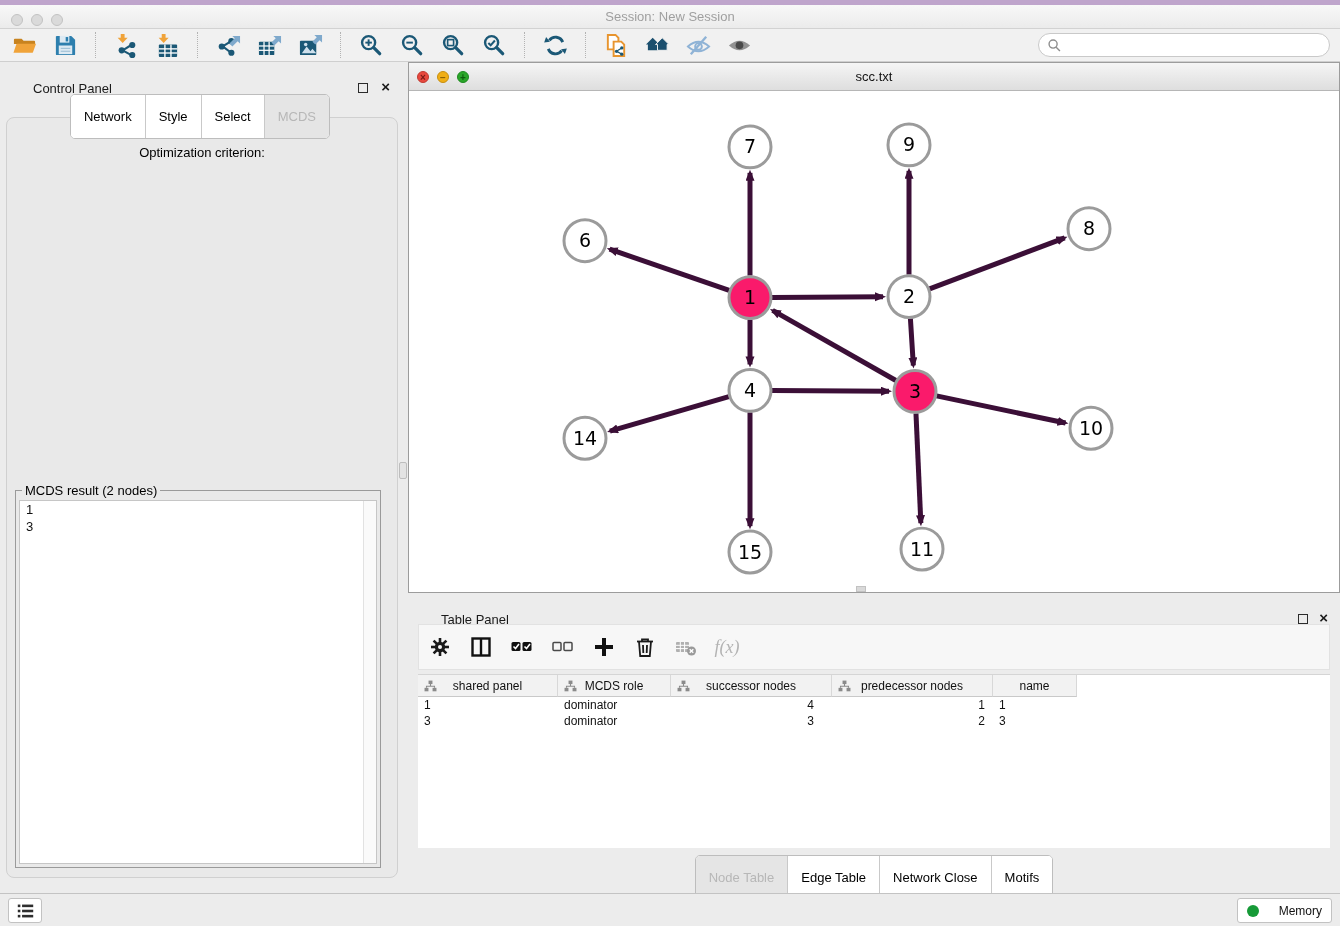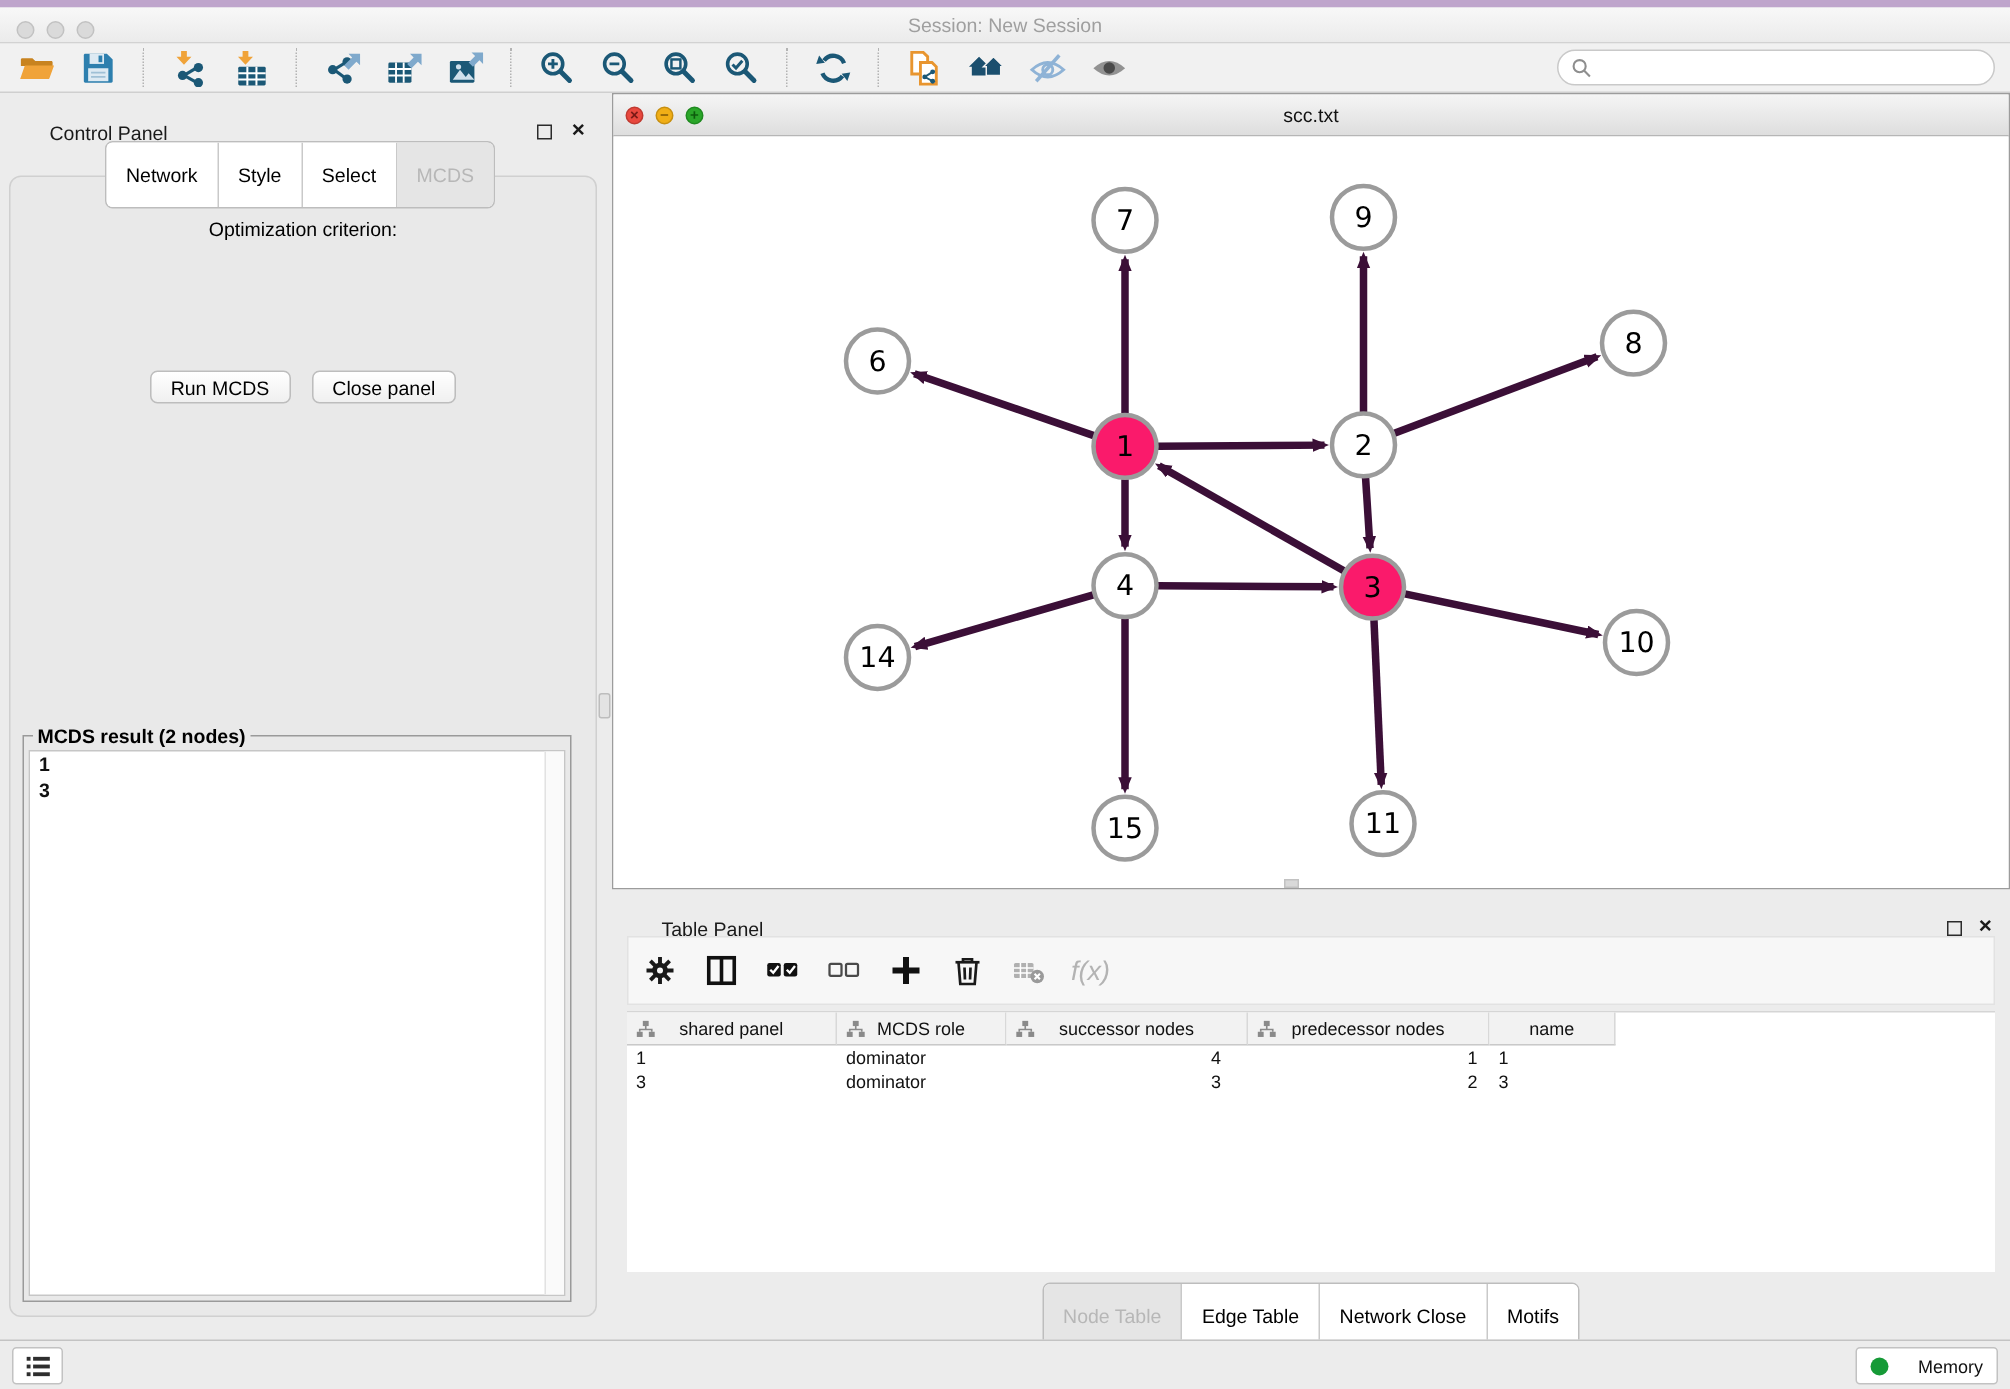--- a/index.html
+++ b/index.html
@@ -48,21 +48,21 @@
              background:#e9e9e9; border:1px solid #d0d0d0; border-radius:8px; }
   .opt-label { text-align:center; margin-top:27px; font-size:13px; color:#000; }
   .criterion { position:absolute; left:38px; width:310px; top:96px; height:23px; background:#fff;
                border:1px solid #b3b3b3; border-radius:4px; display:flex; align-items:center; padding:0 6px; }
   .criterion .val { flex:1; font-size:13px; color:#000; }
   .criterion svg { width:11px; height:16px; }
   .cp-buttons { position:absolute; left:0; right:0; top:129px; display:flex; justify-content:center; gap:14px; }
   .mac-btn { height:22px; padding:0 13px; font-size:13px; color:#000; background:linear-gradient(#ffffff,#f0f0f0);
              border:1px solid #bdbdbd; border-radius:5px; display:inline-flex; align-items:center; }
   .result-box { position:absolute; left:8px; right:16px; top:372px; height:378px;
-                border:1px solid #9a9a9a;font-weight:bold; }
+                border:1px solid #9a9a9a; }
   .result-legend { position:absolute; left:6px; top:-8px; background:#e9e9e9; padding:0 3px; font-size:13px; }
   .result-area { position:absolute; left:3px; right:3px; top:9px; bottom:3px; background:#fff;
                  border:1px solid #c6c6c6; }
   .result-line { font-size:13px; line-height:17px; padding-left:6px; color:#111; }
   .result-scroll { position:absolute; right:0; top:0; bottom:0; width:13px; background:#fafafa;
                    border-left:1px solid #e2e2e2; }
 
   
   .v-grip { position:absolute; left:399px; top:462px; width:8px; height:17px; background:#e3e3e3;
             border:1px solid #bdbdbd; border-radius:2px; }
@@ -82,21 +82,21 @@
   .nw-tl.green { left:48px; background:#2aa629; border:1px solid #1f8a20; color:rgba(0,60,0,.7); }
   .graph-canvas { position:absolute; left:0; right:0; top:28px; bottom:0; background:#fff; }
   .graph-canvas svg { width:100%; height:100%; }
 
   
   .table-panel { position:absolute; left:408px; top:593px; width:932px; height:300px; background:#ececec; }
   .tp-toolbar { position:absolute; left:10px; right:10px; top:31px; height:46px; background:#f7f7f7;
                 border:1px solid #e2e2e2; display:flex; align-items:center; padding-left:8px; gap:15px; }
   .tp-btn { width:26px; height:24px; display:flex; align-items:center; justify-content:center; }
   .tp-btn svg { width:22px; height:22px; }
-  .fx-label { font-family:Liberation Sans, sans-serif; font-style:italic; color:#b3b3b3; font-size:18px; }
+  .fx-label { font-family:Liberation Serif, serif; font-style:italic; color:#b3b3b3; font-size:18px; }
   .tp-table { position:absolute; left:10px; right:10px; top:81px; height:174px; background:#fff;
               border-top:1px solid #d5d5d5; }
   .thead { display:flex; }
   .th { position:relative; height:22px; background:#f2f2f2; border-right:1px solid #d8d8d8;
         border-bottom:1px solid #c9c9c9; display:flex; align-items:center; justify-content:center;
         font-size:12px; color:#111; }
   .th svg { position:absolute; left:6px; width:13px; height:12px; }
   .trow { display:flex; height:16px; }
   .td { font-size:12px; line-height:16px; color:#111; overflow:hidden; white-space:nowrap; }
   .tp-tabs { position:absolute; left:0; right:0; top:262px; text-align:center; }
@@ -306,24 +306,20 @@
     <div class="cp-tabs">
       <span class="seg" id="cp-seg">
           <span class="tab">Network</span>
           <span class="tab">Style</span>
           <span class="tab">Select</span>
           <span class="tab selected">MCDS</span>
         </span>
     </div>
     <div class="cp-body">
       <div class="opt-label">Optimization criterion:</div>
-      <div class="cp-buttons">
-        <span class="mac-btn">Run MCDS</span>
-        <span class="mac-btn">Close panel</span>
-      </div>
       <div class="result-box">
         <span class="result-legend">MCDS result (2 nodes)</span>
         <div class="result-area" id="result-area">
           <div class="result-scroll"></div>
         <div class="result-line">1</div>
             <div class="result-line">3</div>
           </div>
       </div>
     </div>
   </div>

